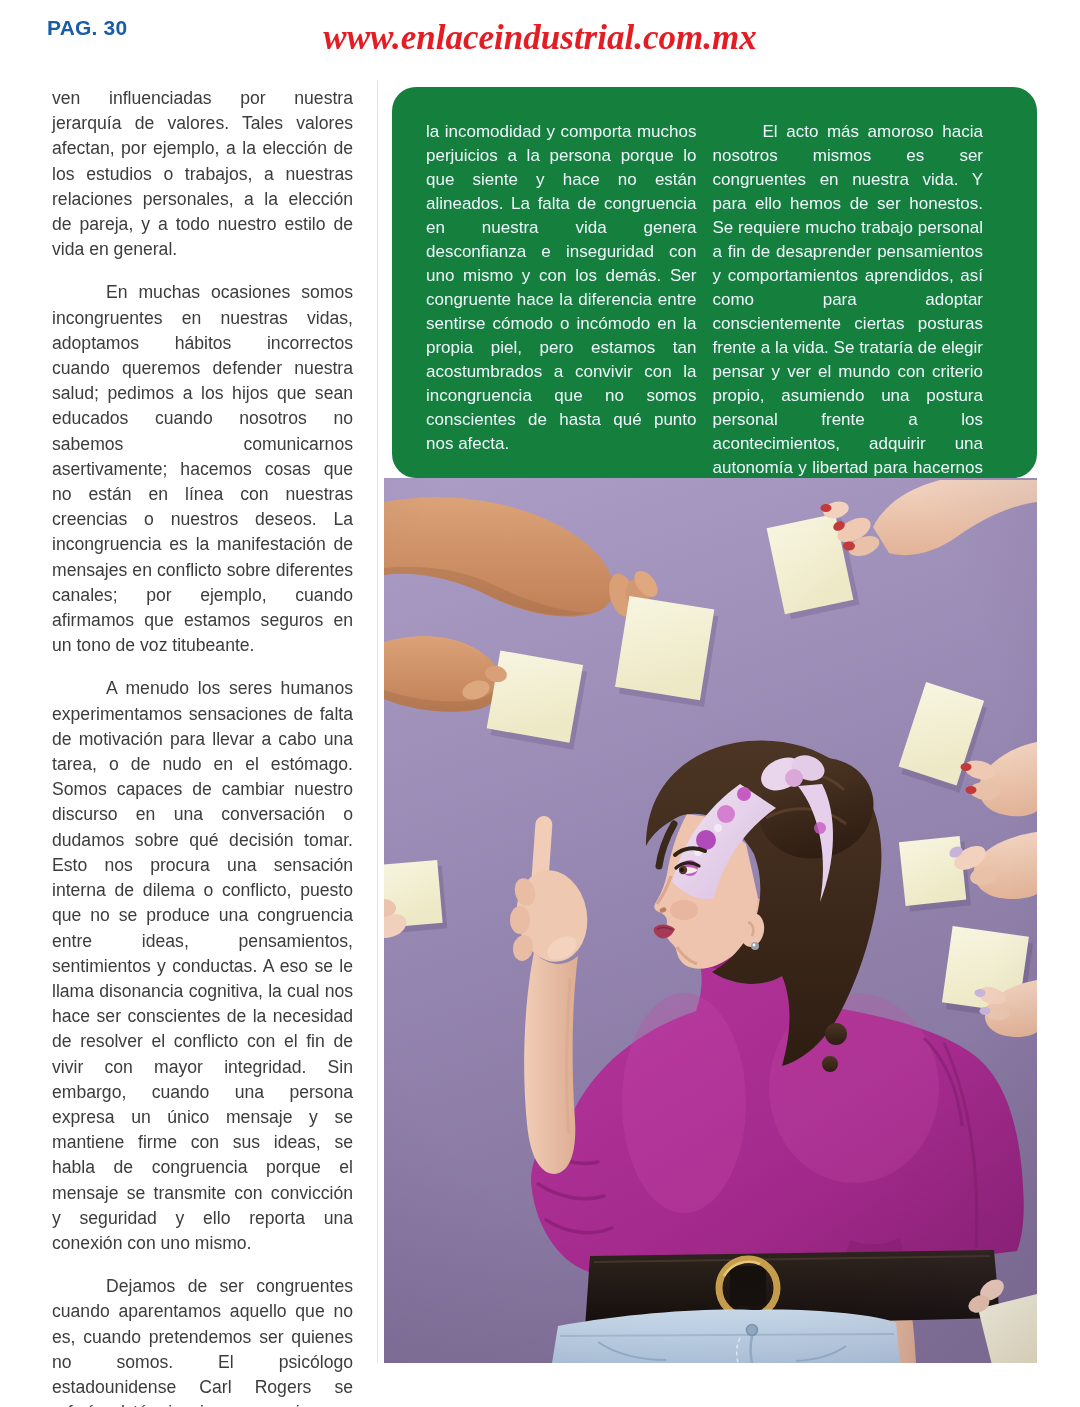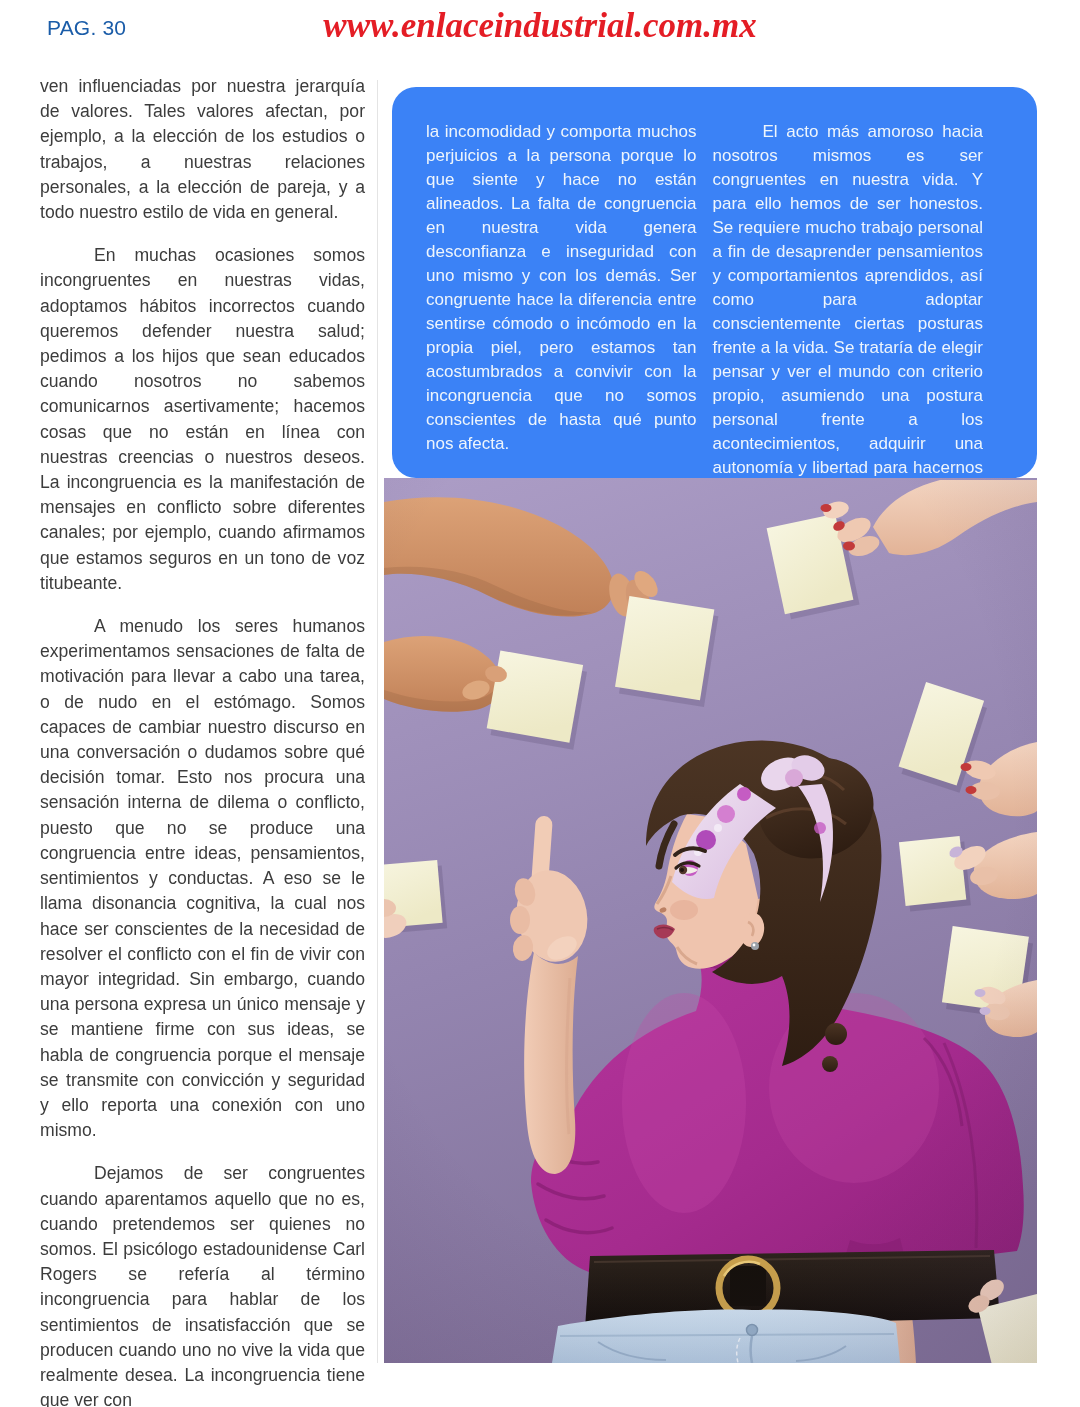--- a/index.html
+++ b/index.html
@@ -6,47 +6,47 @@
   .page{
     position:relative;
     width:1080px;height:1407px;
     background:#ffffff;
     overflow:hidden;
     font-family:"Liberation Sans","DejaVu Sans",sans-serif;
   }
   
   .page-num{
     position:absolute;left:47px;top:16px;
-    font-size:21px;font-weight:normal;letter-spacing:.2px;
+    font-size:21px;font-weight:bold;letter-spacing:.2px;
     color:#1A5CA8;
   }
   .site-url{
-    position:absolute;left:0;top:6px;width:100%;
+    position:absolute;left:0;top:18px;width:100%;
     text-align:center;
     font-family:"Liberation Serif","DejaVu Serif",serif;
     font-style:italic;font-weight:bold;
     font-size:35px;color:#E41D25;
   }
   
   .left-col{
     position:absolute;left:40px;top:74px;width:325px;
     font-size:17.6px;line-height:25.2px;
     text-align:justify;color:#3C3C3C;
   }
-  .left-col p{margin:0;}
+  .left-col p{margin:12px;}
   .left-col p + p{margin-top:18px;}
   p.indent{text-indent:54px;}
   .col-divider{
     position:absolute;left:377px;top:80px;width:1px;height:1283px;
     background:#E4E4E4;
   }
   
   .callout{
     position:absolute;left:392px;top:87px;width:645px;height:391px;
-    background:#3b82f6;border-radius:24px;
+    background:#15803d;border-radius:24px;
     box-sizing:border-box;padding:33px 54px 0 34px;
     display:flex;gap:16px;
   }
   .callout .ccol{flex:1;}
   .callout p{
     margin:0;color:#EEF5FC;
     font-size:17px;line-height:24px;text-align:justify;
   }
   .callout p + p{margin-top:20px;}
   .callout p.indent{text-indent:50px;}

